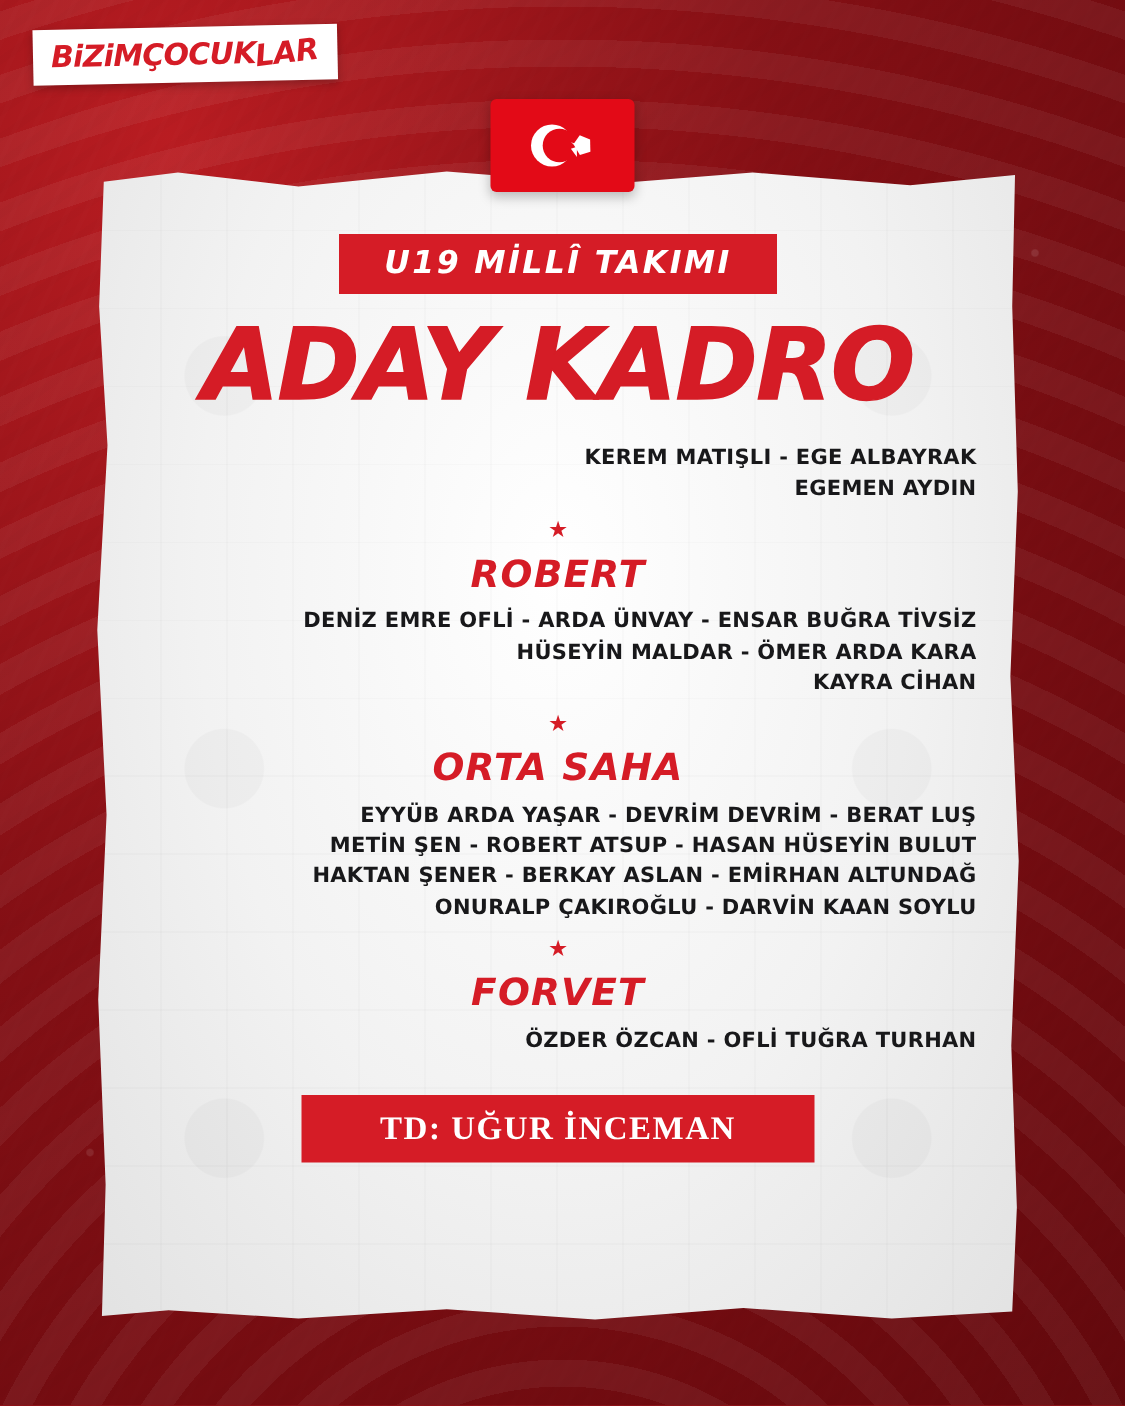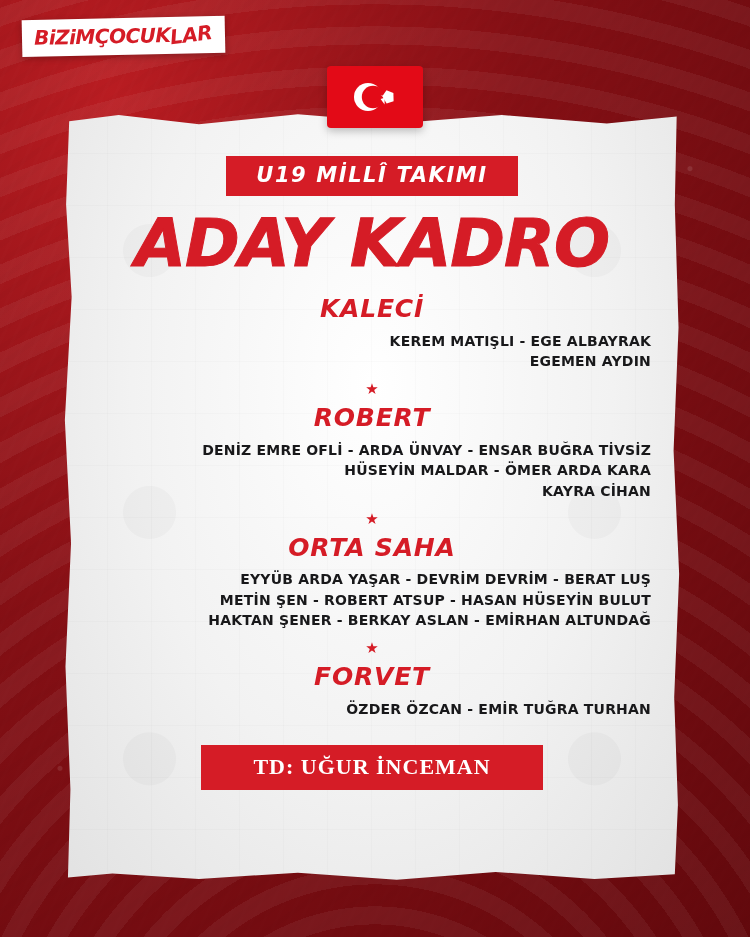--- a/index.html
+++ b/index.html
@@ -214,21 +214,20 @@
   <div class="panel">
     <div class="panel-pattern"></div>
     <div class="panel-inner">
 
       <div class="team-ribbon">U19 MİLLÎ TAKIMI</div>
 
       <h1 class="headline">ADAY KADRO</h1>
 
       
       <div class="section">
-        <div class="section-title">KALECİ</div>
         <div class="player-line">KEREM MATIŞLI - EGE ALBAYRAK</div>
         <div class="player-line">EGEMEN AYDIN</div>
       </div>
 
       <div class="divider-star">★</div>
 
       
       <div class="section">
         <div class="section-title">ROBERT</div>
         <div class="player-line">DENİZ EMRE OFLİ - ARDA ÜNVAY - ENSAR BUĞRA TİVSİZ</div>
@@ -237,28 +236,29 @@
       </div>
 
       <div class="divider-star">★</div>
 
       
       <div class="section">
         <div class="section-title">ORTA SAHA</div>
         <div class="player-line">EYYÜB ARDA YAŞAR - DEVRİM DEVRİM - BERAT LUŞ</div>
         <div class="player-line">METİN ŞEN - ROBERT ATSUP - HASAN HÜSEYİN BULUT</div>
         <div class="player-line">HAKTAN ŞENER - BERKAY ASLAN - EMİRHAN ALTUNDAĞ</div>
+        <div class="player-line">ONURALP ÇAKIROĞLU - DARVİN KAAN SOYLU</div>
       </div>
 
       <div class="divider-star">★</div>
 
       
       <div class="section">
         <div class="section-title">FORVET</div>
-        <div class="player-line">ÖZDER ÖZCAN - EMİR TUĞRA TURHAN</div>
+        <div class="player-line">ÖZDER ÖZCAN - OFLİ TUĞRA TURHAN</div>
       </div>
 
       <div class="coach-bar">TD: UĞUR İNCEMAN</div>
 
     </div>
   </div>
 
 </div>
 
 </body></html>

